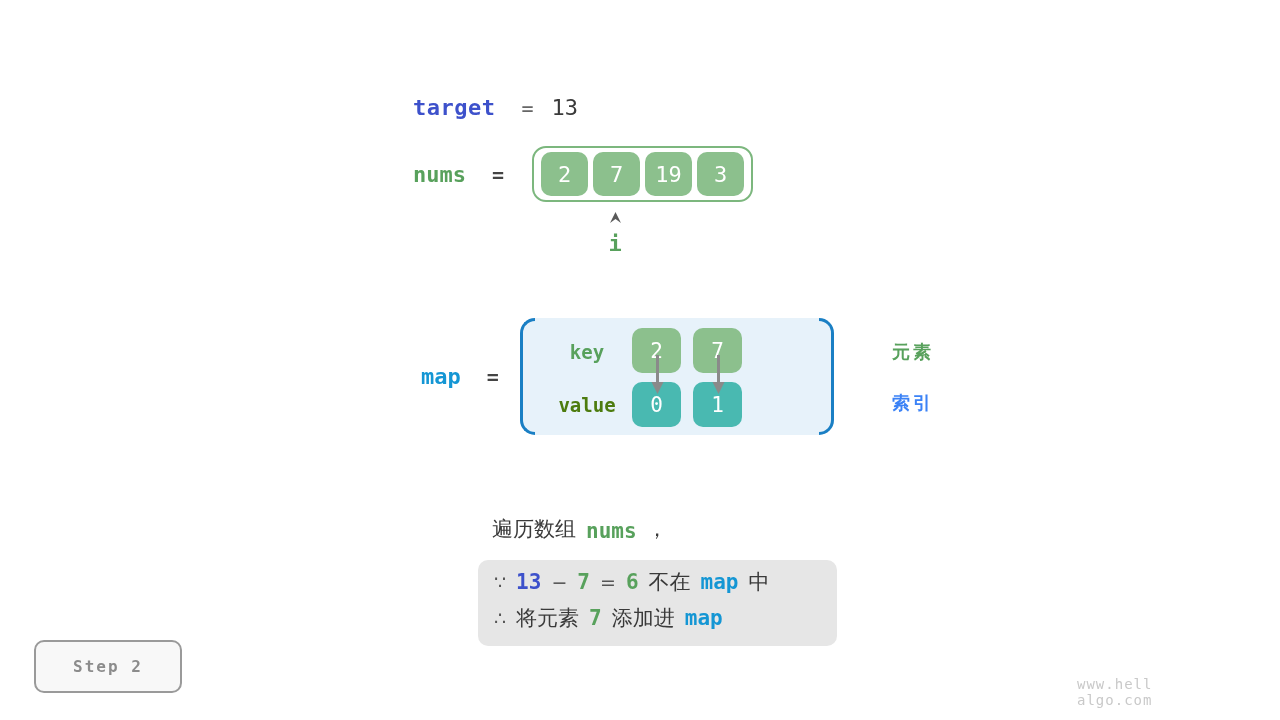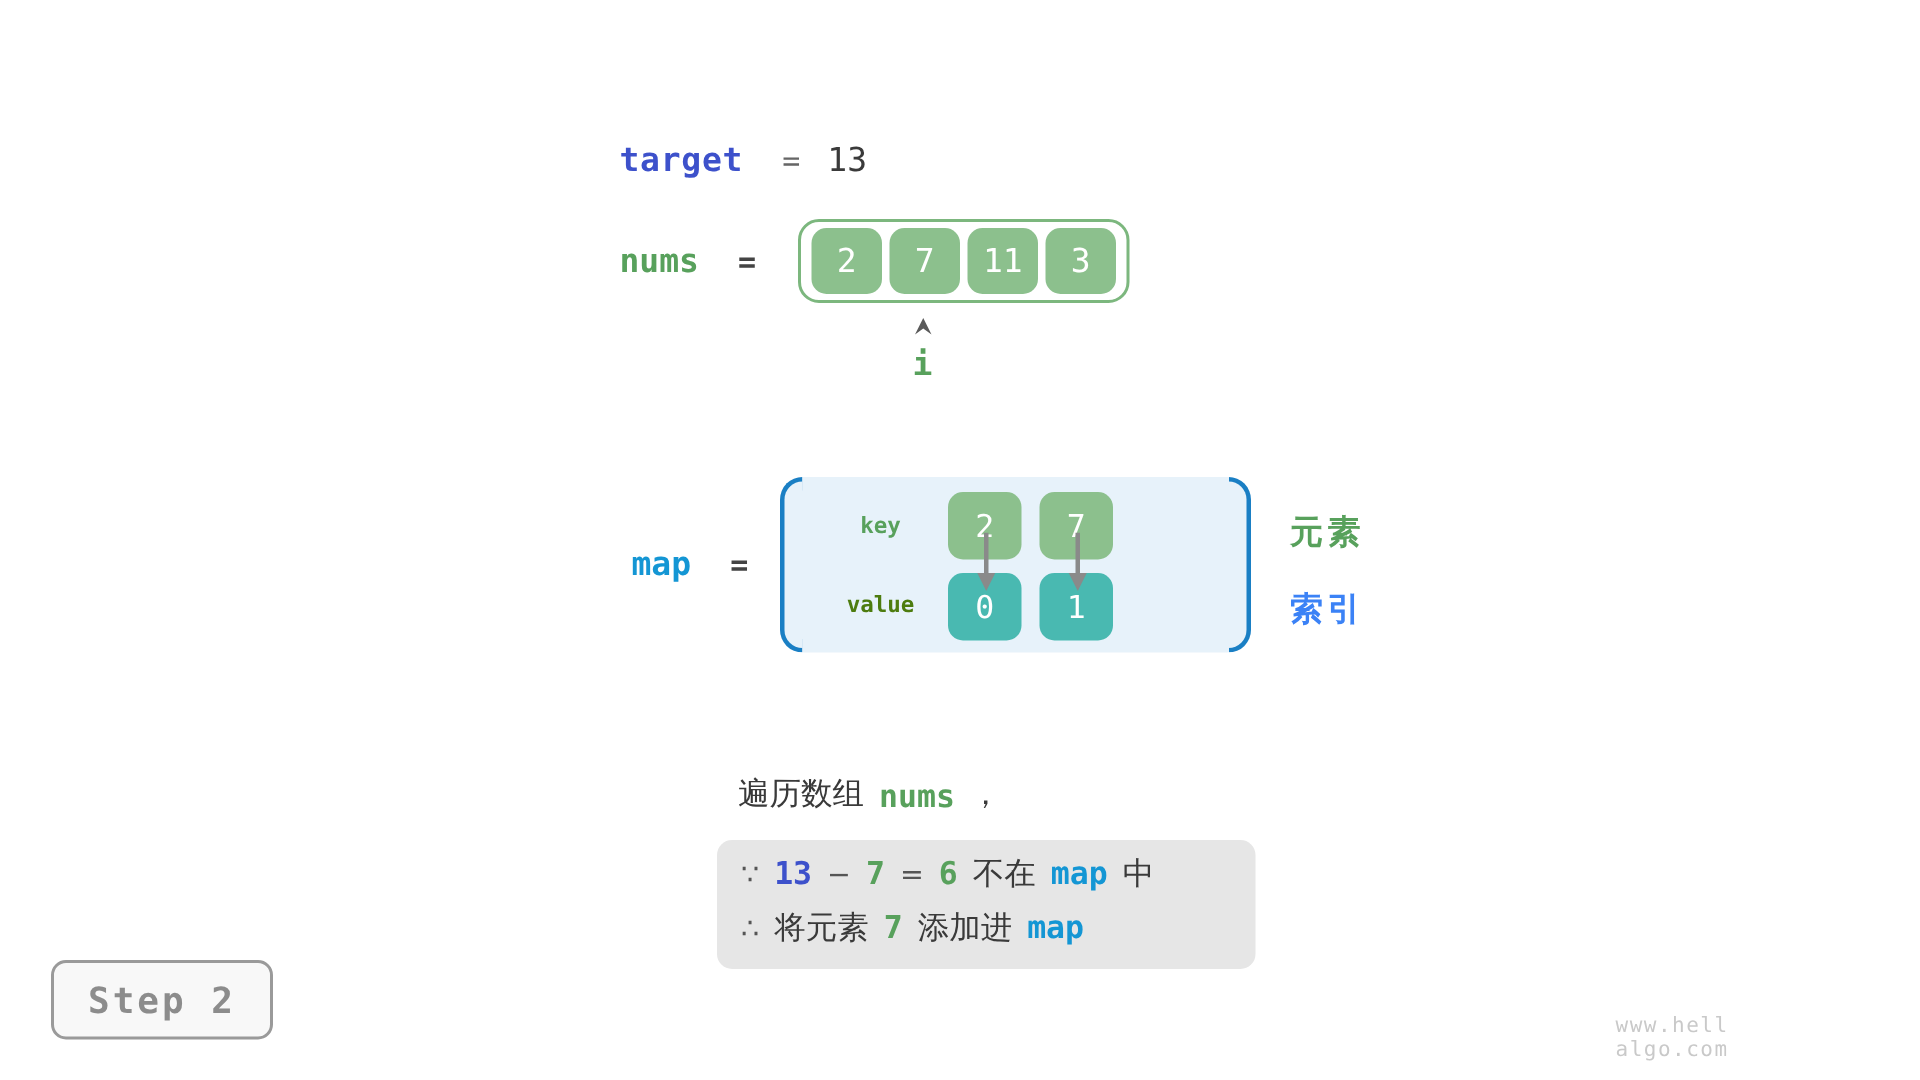--- a/index.html
+++ b/index.html
@@ -55,38 +55,38 @@
   .bracket.left {
     left:0; border-left:3px solid #1a7fc4; border-top:3px solid #1a7fc4;
     border-bottom:3px solid #1a7fc4; border-radius:16px 0 0 16px;
   }
   .bracket.right {
     right:0; border-right:3px solid #1a7fc4; border-top:3px solid #1a7fc4;
     border-bottom:3px solid #1a7fc4; border-radius:0 16px 16px 0;
   }
   .map-box .rowlbl {
     position:absolute; left:24px; width:86px; text-align:center;
-    font-family:"DejaVu Sans Mono", monospace; font-weight:bold; font-size:15px;
+    font-family:"DejaVu Sans Mono", monospace; font-weight:bold; font-size:19px;
   }
   .map-box .rowlbl.key   { top:23px; color:#58a15c; }
   .map-box .rowlbl.value { top:76px; color:#4d7c0f; }
   .mcell {
     position:absolute; width:49px; height:45px; border-radius:10px;
     color:#fff; font-size:21px; font-family:"DejaVu Sans Mono", monospace;
     display:flex; align-items:center; justify-content:center;
   }
   .mcell.k { background:#8cc08d; top:10px; }
   .mcell.v { background:#49b9b1; top:64px; }
   .mcell.col0 { left:112px; }
   .mcell.col1 { left:173px; }
   .kv-arrow { position:absolute; top:37px; }
   .kv-arrow.a0 { left:131px; }
   .kv-arrow.a1 { left:192px; }
 
-  .side-label { left:860px; font-size:22px; font-weight:bold; letter-spacing:3px; }
+  .side-label { left:892px; font-size:18px; font-weight:bold; letter-spacing:3px; }
   .side-label.el { top:340px; color:#58a15c; }
   .side-label.ix { top:391px; color:#3b82f6; }
 
   
   .caption { left:492px; top:515px; font-size:21px; color:#3a3a3a;
     display:flex; align-items:flex-end; }
   .caption .code { margin:0 10px; font-size:21px; }
 
   
   .note-box {
@@ -99,21 +99,21 @@
   .note-line .num { font-size:21px; }
 
   
   .step-badge {
     left:34px; top:640px; width:148px; height:53px;
     background:#f8f8f8; border:2px solid #9a9a9a; border-radius:10px;
     display:flex; align-items:center; justify-content:center;
   }
   .step-badge span {
     font-family:"DejaVu Sans Mono", monospace; font-weight:bold;
-    font-size:24px; color:#8c8c8c; letter-spacing:2px;
+    font-size:16px; color:#8c8c8c; letter-spacing:2px;
   }
 
   .watermark {
     left:1077px; top:676px; font-family:"DejaVu Sans Mono", monospace;
     font-size:14px; color:#c9c9c9; letter-spacing:1px;
   }
 </style>
 </head>
 <body>
 
@@ -126,21 +126,21 @@
   </div>
 
   <div class="abs nums-row">
     <span class="mono b c-green">nums</span>
     <span class="eq mono">=</span>
   </div>
 
   <div class="abs array-box">
     <div class="acell">2</div>
     <div class="acell">7</div>
-    <div class="acell">11</div>
+    <div class="acell">19</div>
     <div class="acell">3</div>
   </div>
 
   <svg class="abs pointer-arrow" width="15" height="13" viewBox="0 0 15 13">
     <path d="M2 12 L7.5 1 L13 12 L7.5 8 Z" fill="#5a5a5a"></path>
   </svg>
   <div class="abs pointer-i">i</div>
 
   <div class="abs map-row">
     <span class="mono b c-blue">map</span>

